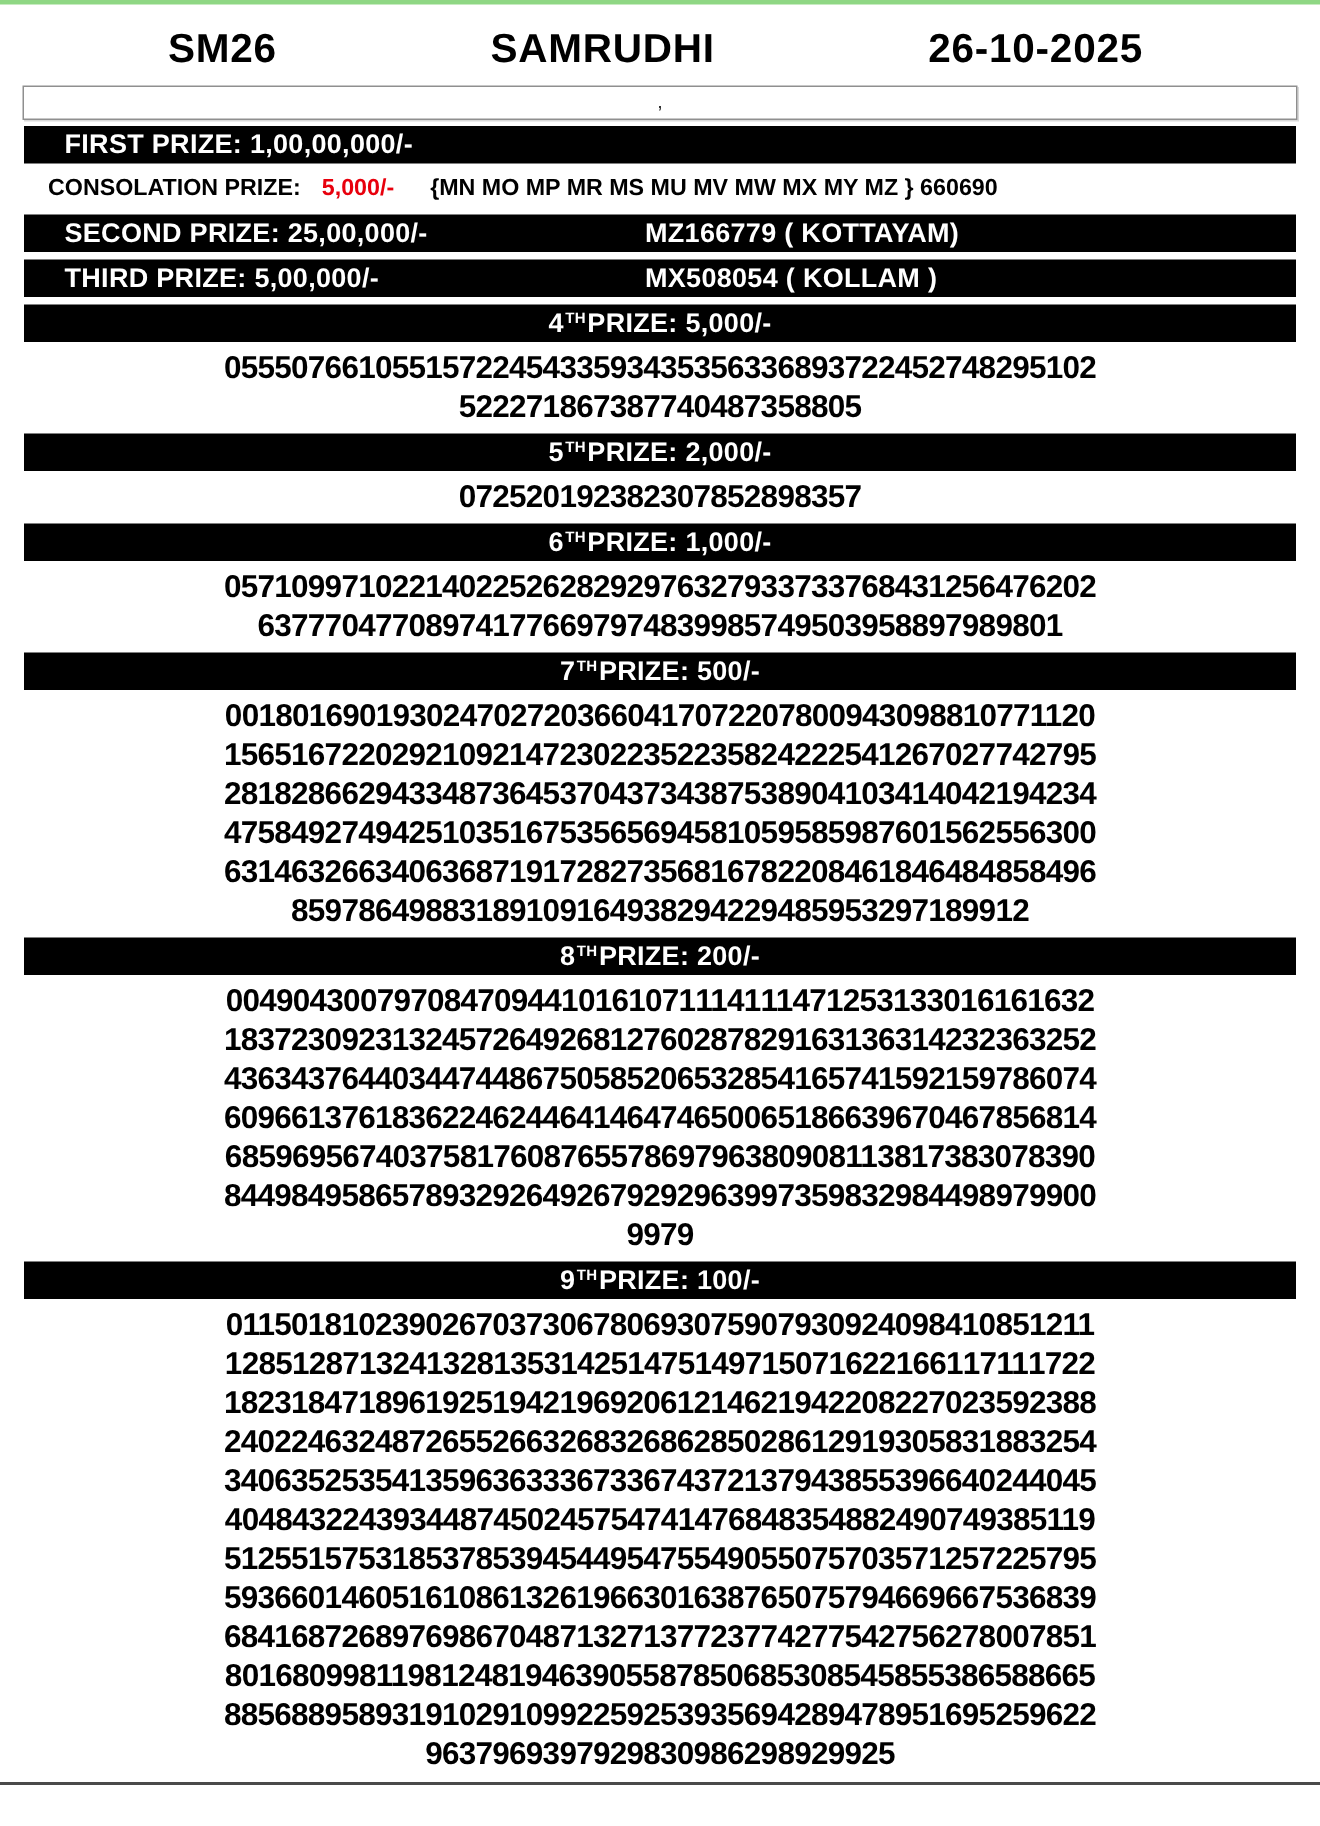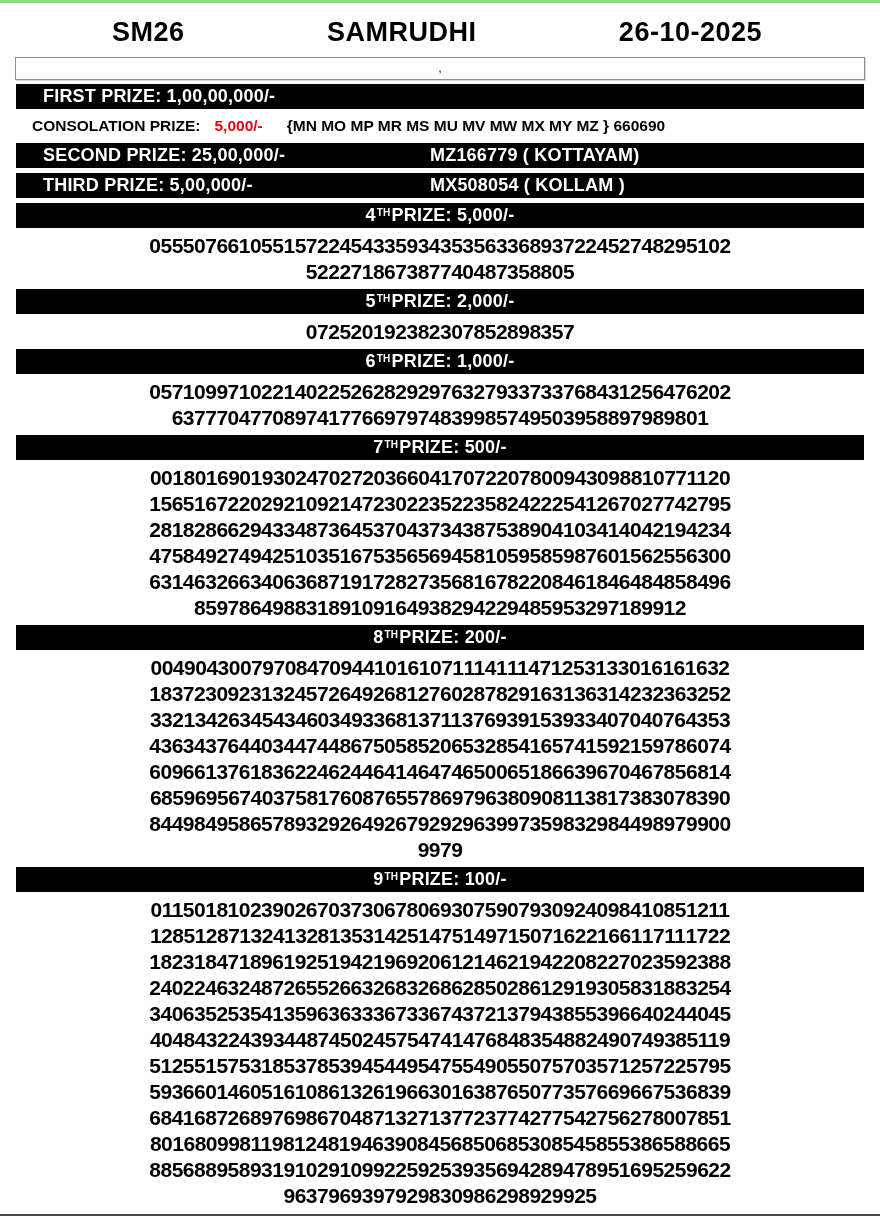--- a/index.html
+++ b/index.html
@@ -283,35 +283,20 @@
         <span>2681</span>
         <span>2760</span>
         <span>2878</span>
         <span>2916</span>
         <span>3136</span>
         <span>3142</span>
         <span>3236</span>
         <span>3252</span>
       </div>
       <div class="numrow">
-        <span>3321</span>
-        <span>3426</span>
-        <span>3454</span>
-        <span>3460</span>
-        <span>3493</span>
-        <span>3681</span>
-        <span>3711</span>
-        <span>3769</span>
-        <span>3915</span>
-        <span>3933</span>
-        <span>4070</span>
-        <span>4076</span>
-        <span>4353</span>
-      </div>
-      <div class="numrow">
         <span>4363</span>
         <span>4376</span>
         <span>4403</span>
         <span>4474</span>
         <span>4867</span>
         <span>5058</span>
         <span>5206</span>
         <span>5328</span>
         <span>5416</span>
         <span>5741</span>
@@ -482,21 +467,21 @@
       <div class="numrow">
         <span>5936</span>
         <span>6014</span>
         <span>6051</span>
         <span>6108</span>
         <span>6132</span>
         <span>6196</span>
         <span>6301</span>
         <span>6387</span>
         <span>6507</span>
-        <span>7357</span>
+        <span>5794</span>
         <span>6696</span>
         <span>6753</span>
         <span>6839</span>
       </div>
       <div class="numrow">
         <span>6841</span>
         <span>6872</span>
         <span>6897</span>
         <span>6986</span>
         <span>7048</span>
@@ -509,21 +494,21 @@
         <span>7800</span>
         <span>7851</span>
       </div>
       <div class="numrow">
         <span>8016</span>
         <span>8099</span>
         <span>8119</span>
         <span>8124</span>
         <span>8194</span>
         <span>6390</span>
-        <span>8456</span>
+        <span>5587</span>
         <span>8506</span>
         <span>8530</span>
         <span>8545</span>
         <span>8553</span>
         <span>8658</span>
         <span>8665</span>
       </div>
       <div class="numrow">
         <span>8856</span>
         <span>8895</span>

